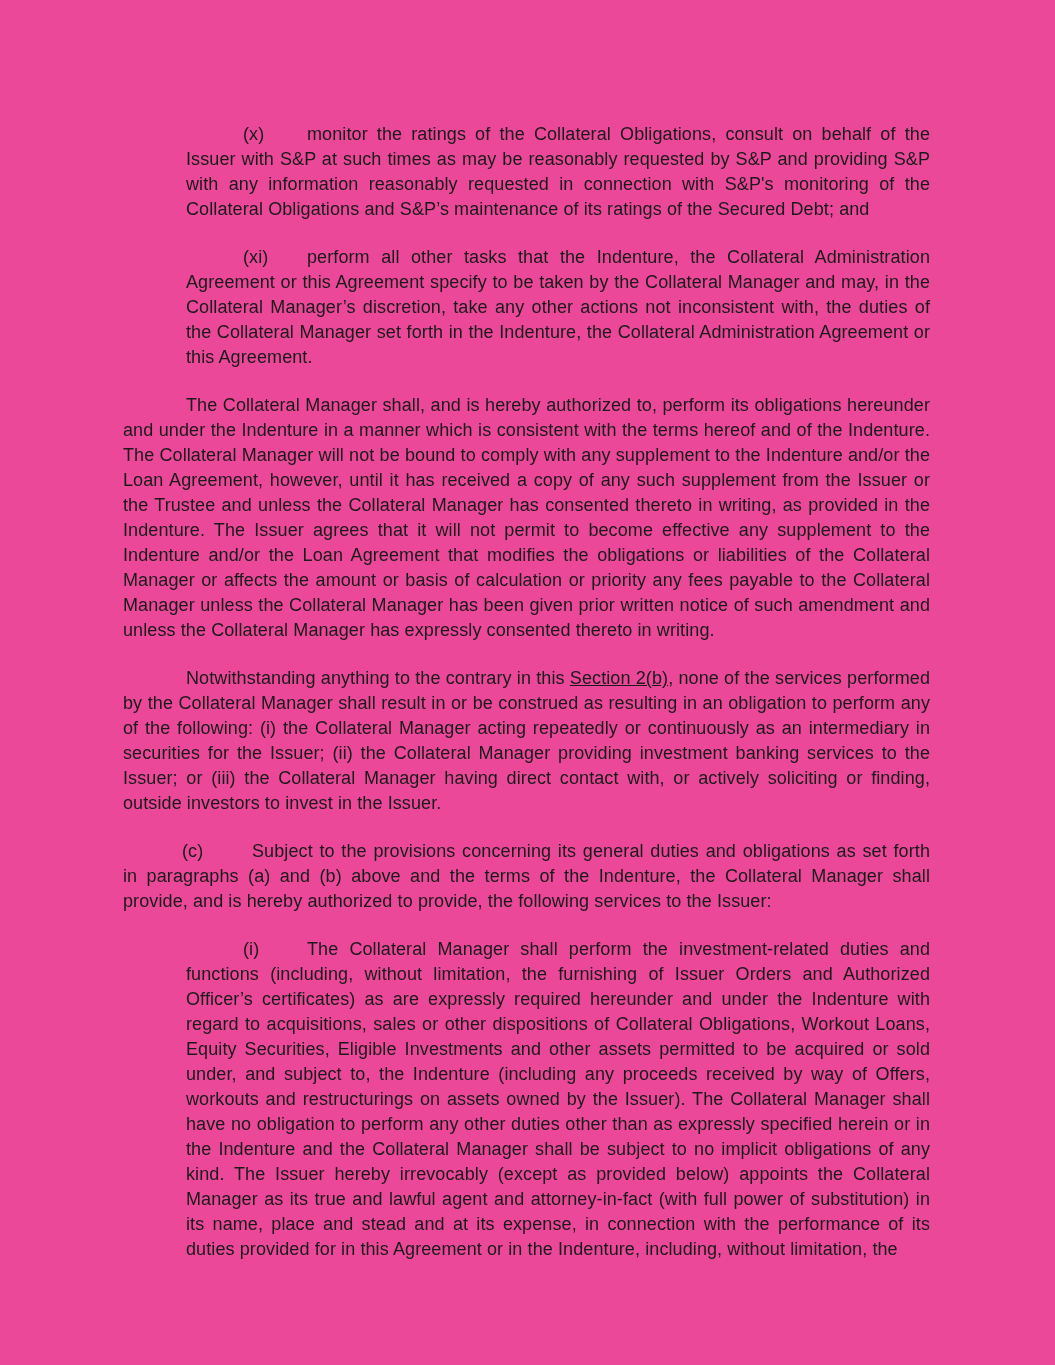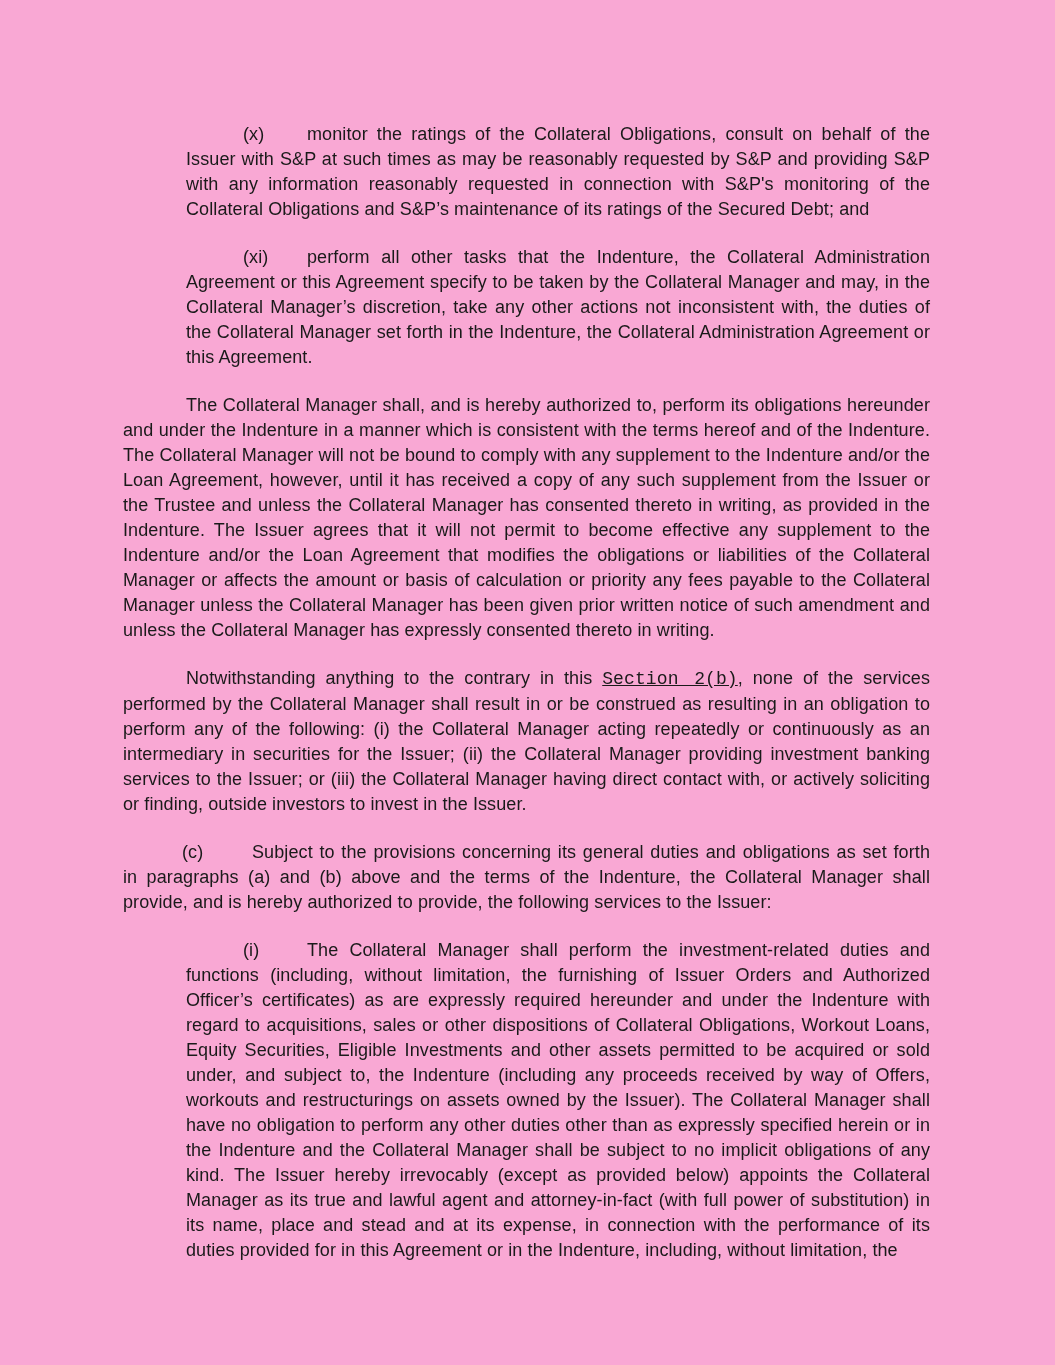--- a/index.html
+++ b/index.html
@@ -5,21 +5,21 @@
   html, body {
     margin: 0;
     padding: 0;
     background: #e8e8e8;
   }
   .page {
     position: relative;
     width: 1055px;
     height: 1365px;
     margin: 0 auto;
-    background: #f9a8d4;
+    background: #ec4899;
     color: #1a1a1a;
     font-family: "Liberation Sans", sans-serif;
     overflow: hidden;
   }
   .content {
     position: absolute;
     left: 123px;
     top: 122px;
     width: 807px;
   }
@@ -46,21 +46,20 @@
   .plabel {
     display: inline-block;
     text-indent: 0;
     width: 64px;
   }
   .para.flush-label .plabel {
     width: 70px;
   }
   .underline {
     text-decoration: underline;
-    font-family: Liberation Mono, monospace;
   }
 </style>
 </head>
 <body>
 
 <div class="page">
   <div class="content">
 
     <p class="para block-indent"><span class="plabel">(x)</span><span>monitor the ratings of the Collateral Obligations, consult on behalf of the Issuer with S&amp;P at such times as may be reasonably requested by S&amp;P and providing S&amp;P with any information reasonably requested in connection with S&amp;P's monitoring of the Collateral Obligations and S&amp;P’s maintenance of its ratings of the Secured Debt; and</span></p>
 

